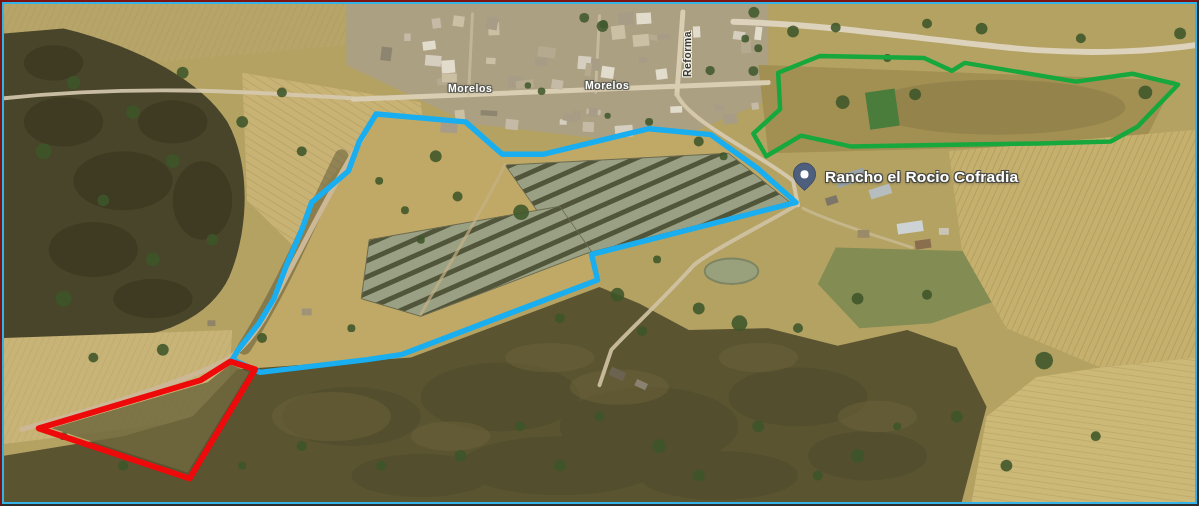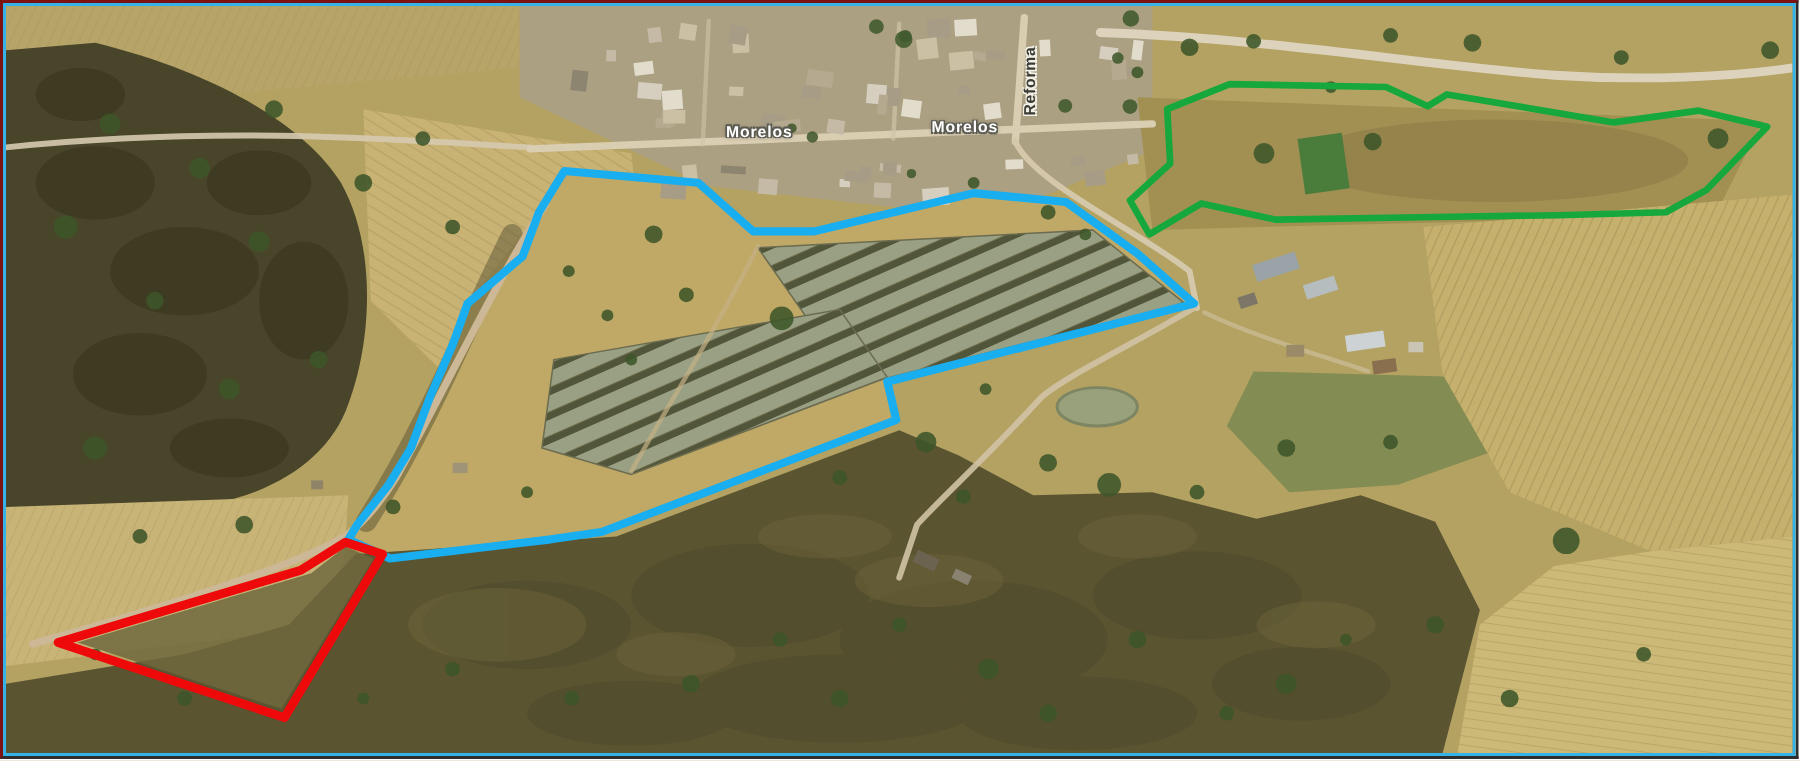--- a/index.html
+++ b/index.html
@@ -3,21 +3,21 @@
 <meta charset="utf-8">
 <style>
   html,body{margin:0;padding:0;background:#ffffff;width:1200px;height:507px;overflow:hidden;
     font-family:"Liberation Sans",sans-serif;}
   .frame{position:relative;width:1195px;height:502px;margin:0;
     border:2px solid;border-color:#7c1212 #2e2e2e #2e2e2e #7c1212;}
   .map{position:absolute;inset:0;border:2px solid #35b2e8;overflow:hidden;cursor:grab;background:#b4a263;}
   svg.layer{position:absolute;left:0;top:0;width:100%;height:100%;}
   .lbl{position:absolute;white-space:nowrap;pointer-events:none;}
   .street{color:#ffffff;font-size:10.5px;font-weight:700;letter-spacing:.6px;
-    text-shadow:-1px -1px 0 #5a5a52,1px -1px 0 #5a5a52,-1px 1px 0 #5a5a52,1px 1px 0 #5a5a52,0 0 3px #44443c;margin-left:36px;}
+    text-shadow:-1px -1px 0 #5a5a52,1px -1px 0 #5a5a52,-1px 1px 0 #5a5a52,1px 1px 0 #5a5a52,0 0 3px #44443c;}
   .reforma{color:#3b3b35;font-size:10.5px;font-weight:700;letter-spacing:.5px;
     text-shadow:-1px -1px 0 #f4f2e8,1px -1px 0 #f4f2e8,-1px 1px 0 #f4f2e8,1px 1px 0 #f4f2e8;
     transform:rotate(-90deg);transform-origin:center center;}
   #lbl-morelos1{left:444px;top:78px;}
   #lbl-morelos2{left:581px;top:75px;}
   #lbl-reforma{left:660px;top:44px;}
   .poi{position:absolute;left:789px;top:157px;display:flex;align-items:center;height:30px;}
   .pin{width:23px;height:29px;flex:0 0 auto;}
   .place{margin-left:9px;color:#ffffff;font-size:15.5px;font-weight:700;letter-spacing:.2px;
     text-shadow:-1px -1px 0 #4a4a44,1px -1px 0 #4a4a44,-1px 1px 0 #4a4a44,1px 1px 0 #4a4a44,0 1px 3px #33332e;
@@ -273,15 +273,22 @@
     <svg class="layer" viewBox="0 0 1200 507" preserveAspectRatio="none">
       <polygon id="poly-blue" class="parcel" points="375,112 465,120 502,153 543,153 650,127 712,133 760,168 798,202 592,255 598,281 400,357 366,362 258,375 230,362 236,352 257,325 272,300 285,265 300,230 310,202 347,170 358,140" stroke="#18aef0" stroke-width="5.5"></polygon>
       <polygon id="poly-red" class="parcel" points="228,364 198,383 35,432 187,483 253,372" stroke="#ee0a0a" stroke-width="6"></polygon>
       <polygon id="poly-green" class="parcel" points="822,53 927,55 955,68 968,60 1080,79 1137,71 1183,82 1142,125 1115,140 1043,142 970,143 853,145 803,134 768,155 755,132 782,107 780,70" stroke="#16a73d" stroke-width="4.5"></polygon>
     </svg>
 
     <div class="lbl street" id="lbl-morelos1">Morelos</div>
     <div class="lbl street" id="lbl-morelos2">Morelos</div>
     <div class="lbl reforma" id="lbl-reforma">Reforma</div>
 
+    <div class="poi">
+      <svg class="pin" viewBox="-12 -24 24 30">
+        <path id="pin-body" d="M0,-23 C-6.8,-23 -11.5,-17.6 -11.5,-11.2 C-11.5,-4.5 -5.5,0.5 0,5.5 C5.5,0.5 11.5,-4.5 11.5,-11.2 C11.5,-17.6 6.8,-23 0,-23 Z" fill="#4e5f7d" stroke="#3c4a63" stroke-width="1"></path>
+        <circle cx="0" cy="-11.2" r="4.2" fill="#ffffff"></circle>
+      </svg>
+      <span class="place">Rancho el Rocio Cofradia</span>
+    </div>
 
   </div>
 </div>
 
 </body></html>

